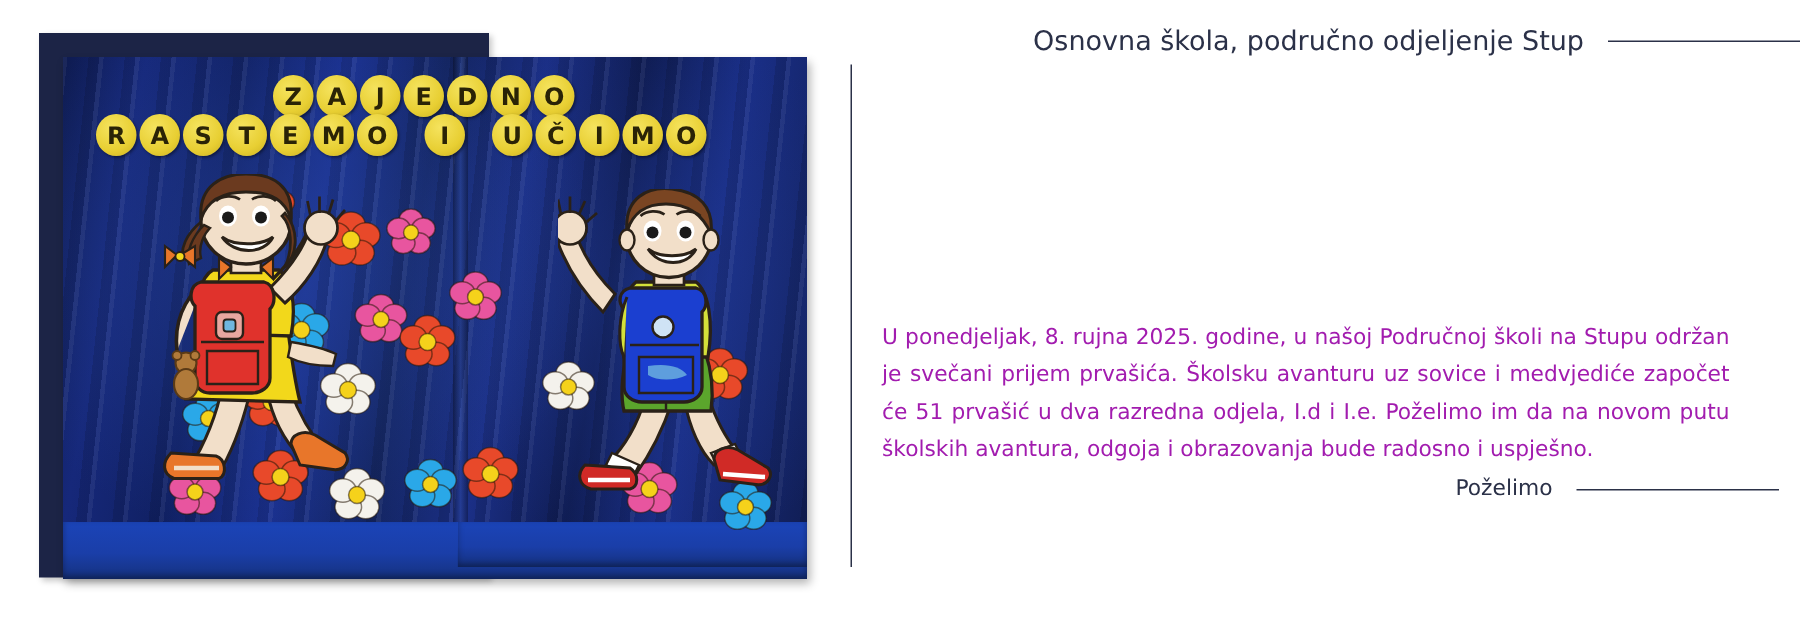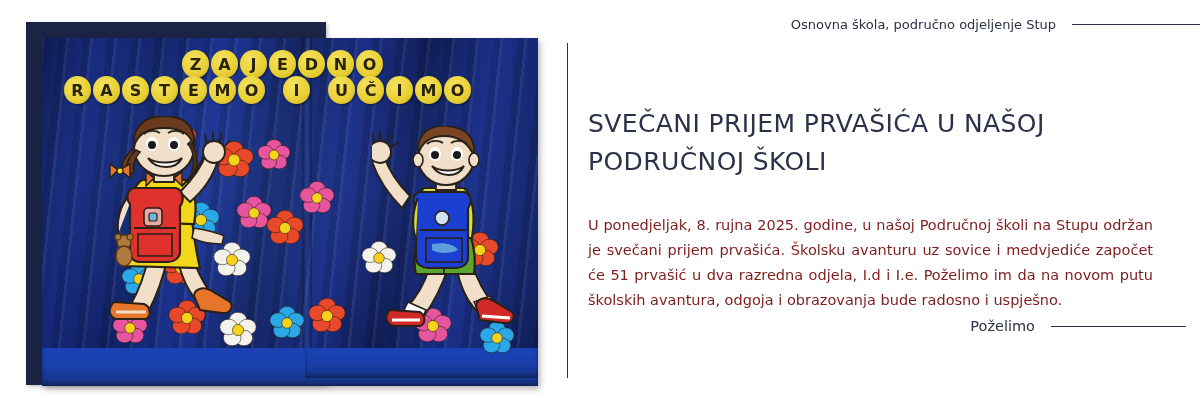--- a/index.html
+++ b/index.html
@@ -109,21 +109,21 @@
   }
   .kicker-row {
     position: absolute;
     left: 0; top: 17px;
     width: 612px;
     display: flex; align-items: center; justify-content: flex-end;
     gap: 16px;
   }
   .kicker {
     font-family: "DejaVu Sans", sans-serif;
-    font-size: 13px;
+    font-size: 18px;
     color: #2b3148;
     white-space: nowrap;
   }
   .kicker-rule {
     width: 128px; height: 1px; background: #2b3148;
   }
 
   .headline {
     position: absolute;
     left: 0; top: 88px;
@@ -136,21 +136,21 @@
     letter-spacing: 0.4px;
   }
 
   .body {
     position: absolute;
     left: 0; top: 198px;
     width: 565px;
     font-family: "DejaVu Sans", sans-serif;
     font-size: 14.5px;
     line-height: 25px;
-    color: #7f1d1d;
+    color: #a21caf;
     text-align: justify;
   }
 
   .more-row {
     position: absolute;
     left: 0; top: 318px;
     width: 598px;
     display: flex; align-items: center; justify-content: flex-end;
     gap: 16px;
   }
@@ -501,21 +501,20 @@
 
   <div class="divider"></div>
 
   <div class="text-col">
 
     <div class="kicker-row">
       <span class="kicker">Osnovna škola, područno odjeljenje Stup</span>
       <span class="kicker-rule"></span>
     </div>
 
-    <h1 class="headline">SVEČANI PRIJEM PRVAŠIĆA U NAŠOJ PODRUČNOJ ŠKOLI</h1>
 
     <p class="body">U ponedjeljak, 8. rujna 2025. godine, u našoj Područnoj školi na Stupu održan je svečani prijem prvašića. Školsku avanturu uz sovice i medvjediće započet će 51 prvašić u dva razredna odjela, I.d i I.e. Poželimo im da na novom putu školskih avantura, odgoja i obrazovanja bude radosno i uspješno.</p>
 
     <div class="more-row">
       <span class="more-label">Poželimo</span>
       <span class="more-rule"></span>
     </div>
   </div>
 </div>
 

